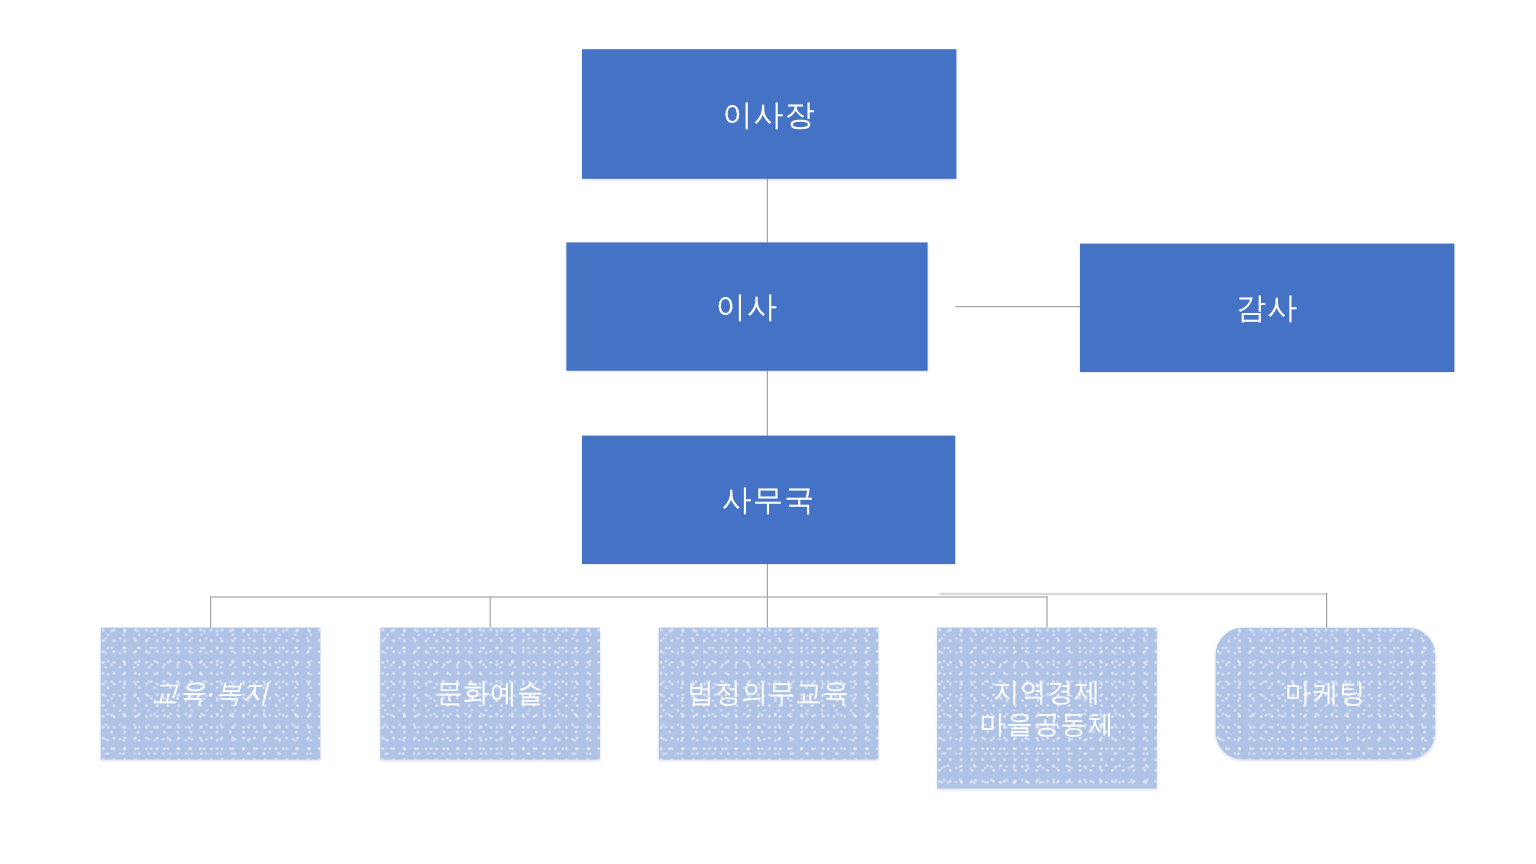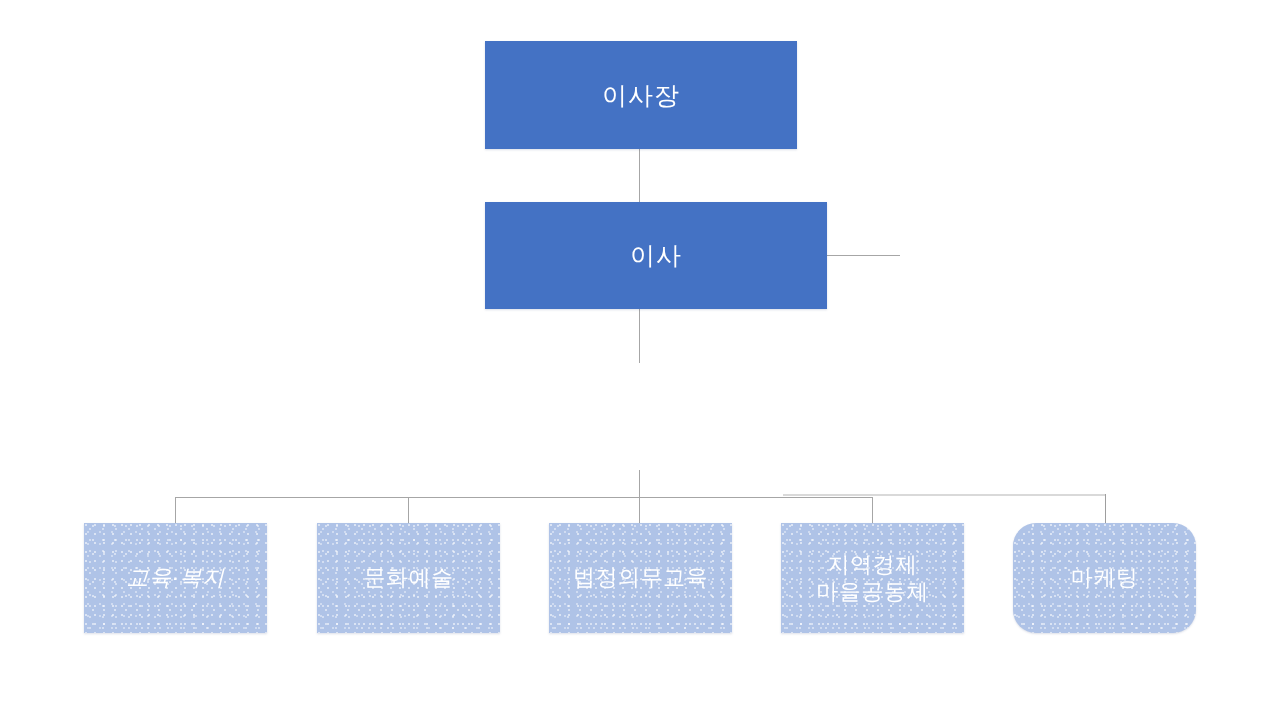--- a/index.html
+++ b/index.html
@@ -39,28 +39,28 @@
       radial-gradient(circle at 9px 3px, rgba(255,255,255,0.50) 0.8px, transparent 1.5px),
       radial-gradient(circle at 4px 9px, rgba(255,255,255,0.40) 0.8px, transparent 1.5px);
     background-size: 9px 9px, 13px 11px, 11px 14px, 12px 12px;
     font-size: 22px;
     letter-spacing: 0.5px;
     line-height: 1.25;
     white-space: pre-line;
   }
   
   #node-chairman    { left: 485px; top: 41px;  width: 312px; height: 108px; }
-  #node-director    { left: 485px; top: 202px; width: 342px; height: 107px; text-align: center; }
+  #node-director    { left: 472px; top: 202px; width: 301px; height: 107px; text-align: center; }
   #node-auditor     { left: 900px; top: 203px; width: 312px; height: 107px; }
   #node-secretariat { left: 485px; top: 363px; width: 311px; height: 107px; }
   
   #node-dept-0 { left: 84px;   top: 523px; width: 183px; height: 110px; font-style: italic; }
   #node-dept-1 { left: 317px;  top: 523px; width: 183px; height: 110px; }
   #node-dept-2 { left: 549px;  top: 523px; width: 183px; height: 110px; }
-  #node-dept-3 { left: 781px;  top: 523px; width: 183px; height: 110px; }
+  #node-dept-3 { left: 781px;  top: 523px; width: 183px; height: 134px; }
   #node-dept-4 { left: 1013px; top: 523px; width: 183px; height: 110px; border-radius: 23px; }
   
   .connector { position: absolute; background: #a6a6a6; }
   .connector-light { position: absolute; background: #d9d9d9; }
   #conn-chairman-director    { left: 639px; top: 149px; width: 1px;   height: 53px; }
   #conn-director-secretariat { left: 639px; top: 309px; width: 1px;   height: 54px; }
   #conn-director-auditor     { left: 796px; top: 255px; width: 104px; height: 1px; }
   #conn-secretariat-rail     { left: 639px; top: 470px; width: 1px;   height: 53px; }
   #conn-rail-main            { left: 175px; top: 497px; width: 698px; height: 1px; }
   #conn-rail-right           { left: 783px; top: 494px; width: 323px; height: 2px; }
@@ -85,21 +85,27 @@
   <div class="connector" id="conn-drop-3"></div>
   <div class="connector" id="conn-drop-4"></div>
 
   <div class="node node-primary" id="node-chairman">
     <span>이사장</span>
   </div>
 
   <div class="node node-primary" id="node-director">
     <span>이사</span>
   </div>
+  <div class="node node-primary" id="node-auditor">
+    <span>감사</span>
+  </div>
 
+  <div class="node node-primary" id="node-secretariat">
+    <span>사무국</span>
+  </div>
 
   <div class="node node-dept" id="node-dept-0">
     <span>교육·복지</span>
   </div>
   <div class="node node-dept" id="node-dept-2">
     <span>법정의무교육</span>
   </div>
   <div class="node node-dept" id="node-dept-1">
     <span>문화예술</span>
   </div>

